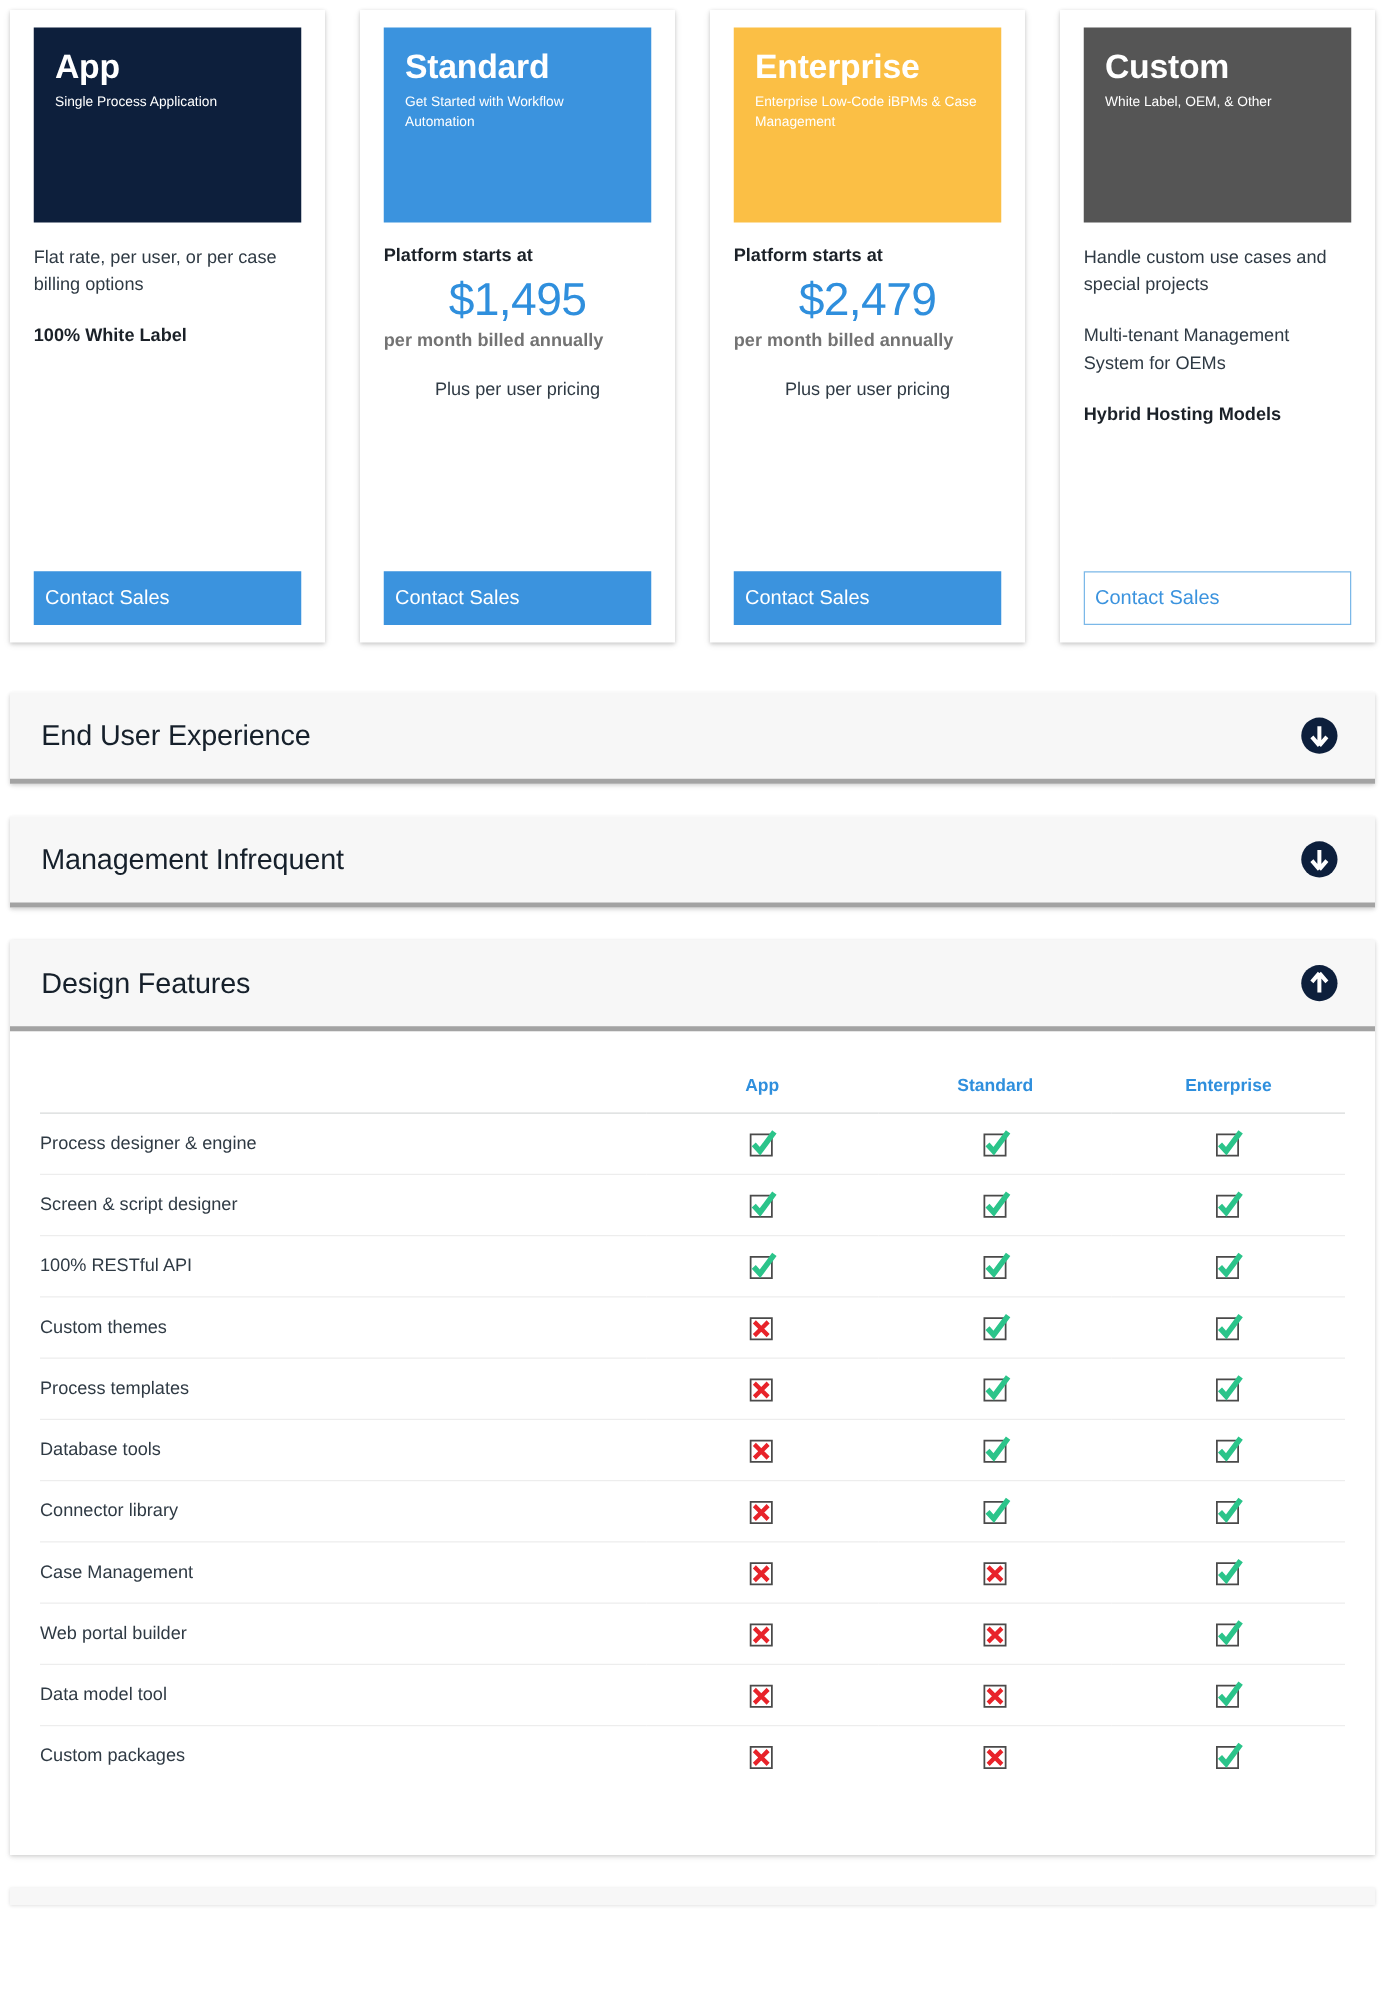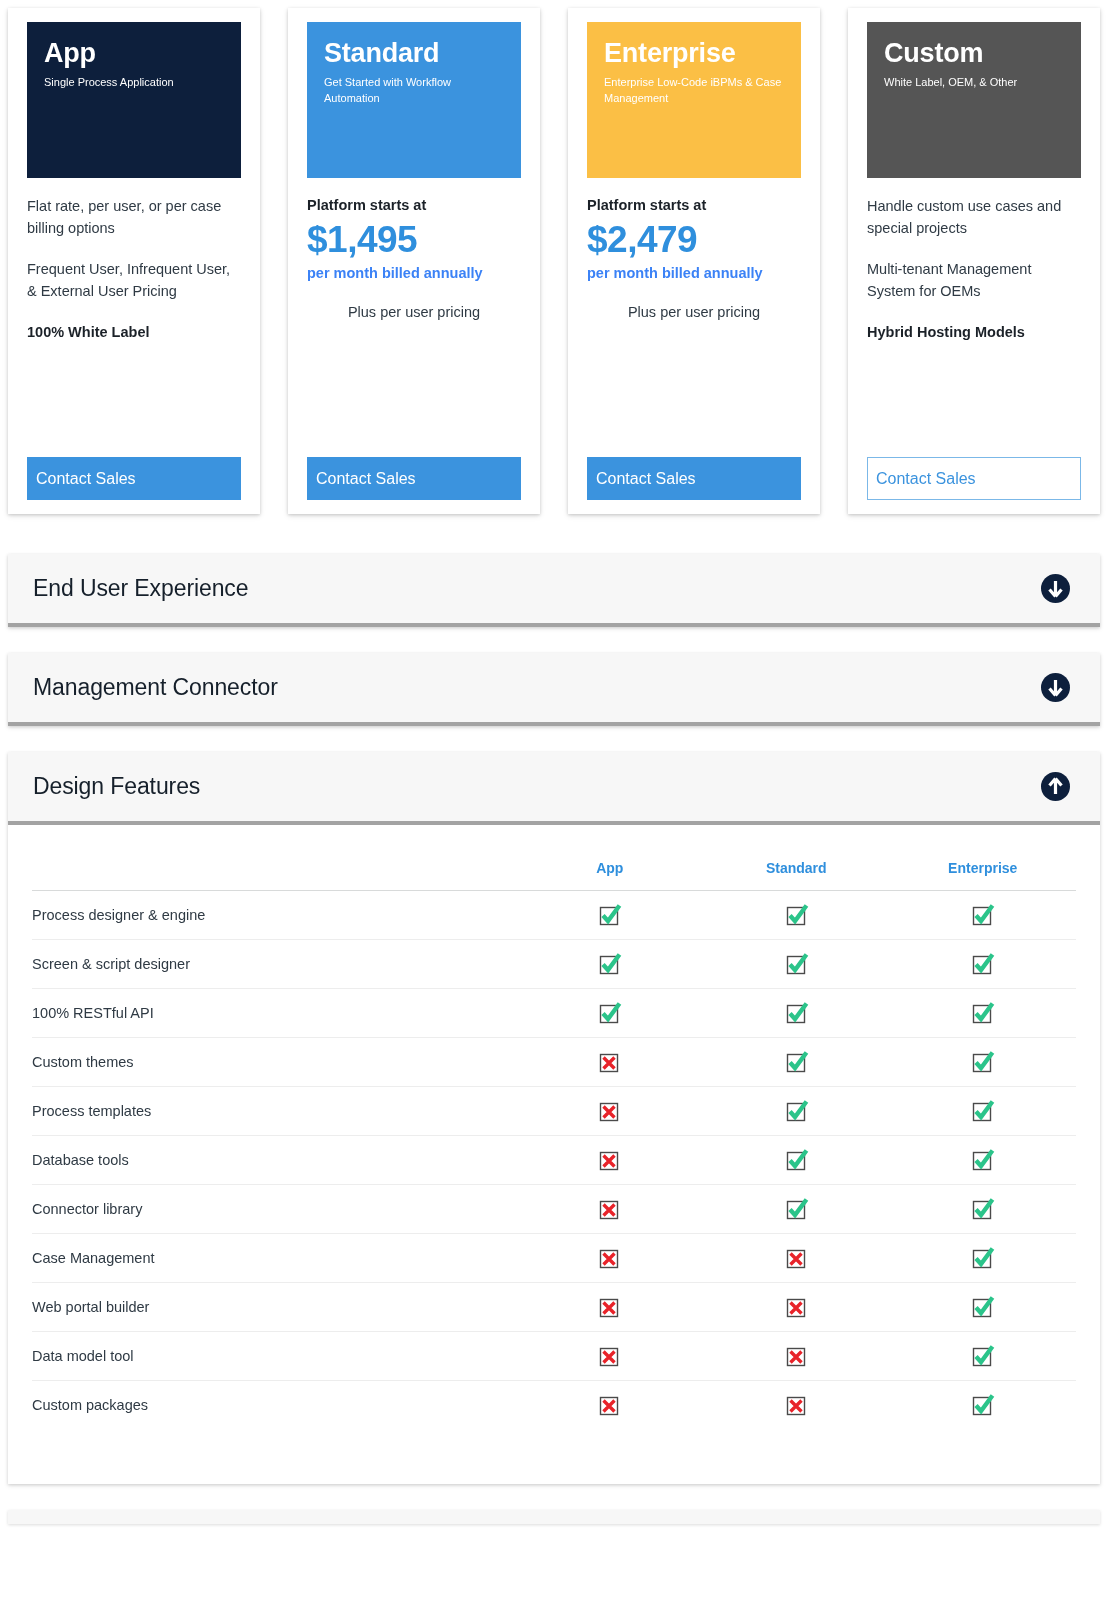--- a/index.html
+++ b/index.html
@@ -77,31 +77,32 @@
 
   .price-label {
     font-size: 14.5px;
     font-weight: 700;
     color: #1b2128;
     line-height: 1.45;
   }
 
   .price-amount {
     font-size: 37px;
-    font-weight: 700;
+    font-weight: 400;
     color: #2f8fdd;
     line-height: 1.2;
     letter-spacing: -0.5px;
     margin: 2px 0 1px 0;
+    text-align: center;
   }
 
   .price-note {
     font-size: 14.5px;
     font-weight: 700;
-    color: #3b82f6;
+    color: #737373;
     line-height: 1.45;
     margin-bottom: 18px;
   }
 
   .price-plus {
     font-size: 14.5px;
     color: #2f3a44;
     line-height: 1.5;
     text-align: center;
   }
@@ -247,21 +248,20 @@
 <div class="page">
 
   <div class="cards-row">
       <div class="card">
         <div class="card-header" style="background: rgb(13, 31, 60);">
           <div class="card-title">App</div>
           <div class="card-subtitle">Single Process Application</div>
         </div>
         <div class="card-body">
           <div class="body-line">Flat rate, per user, or per case billing options</div>
-          <div class="body-line">Frequent User, Infrequent User, &amp; External User Pricing</div>
           <div class="body-line bold">100% White Label</div>
         </div>
         <div class="card-cta-wrap">
           <button class="btn btn-filled">Contact Sales</button>
         </div>
       </div>
       <div class="card">
         <div class="card-header" style="background: rgb(59, 147, 222);">
           <div class="card-title">Standard</div>
           <div class="card-subtitle">Get Started with Workflow Automation</div>
@@ -313,21 +313,21 @@
           <div class="acc-title">End User Experience</div>
           <div class="acc-icon">
             <svg width="29" height="29" viewBox="0 0 29 29">
               <path d="M14.5 7 L14.5 22 M14.5 22.5 L8.5 15.5 M14.5 22.5 L20.5 15.5" fill="none" stroke="#ffffff" stroke-width="3.2" stroke-linecap="butt" stroke-linejoin="miter"></path>
             </svg>
           </div>
         </div>
       </div>
       <div class="accordion">
         <div class="acc-header">
-          <div class="acc-title">Management Connector</div>
+          <div class="acc-title">Management Infrequent</div>
           <div class="acc-icon">
             <svg width="29" height="29" viewBox="0 0 29 29">
               <path d="M14.5 7 L14.5 22 M14.5 22.5 L8.5 15.5 M14.5 22.5 L20.5 15.5" fill="none" stroke="#ffffff" stroke-width="3.2" stroke-linecap="butt" stroke-linejoin="miter"></path>
             </svg>
           </div>
         </div>
       </div>
       <div class="accordion">
         <div class="acc-header">
           <div class="acc-title">Design Features</div>

